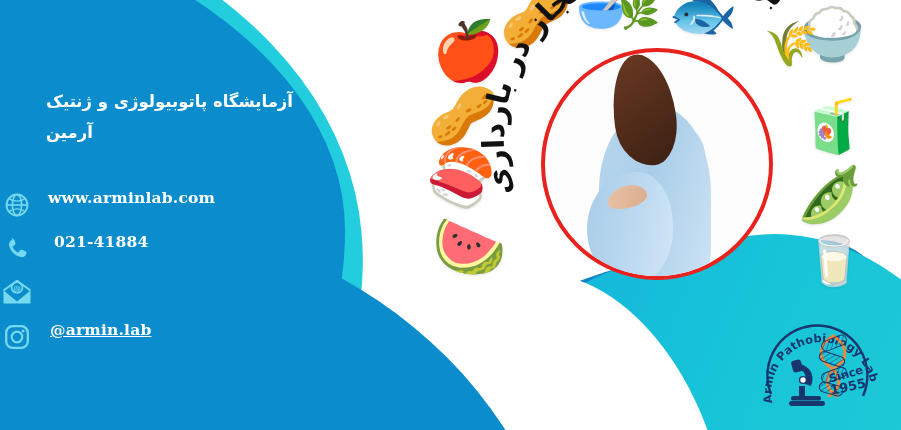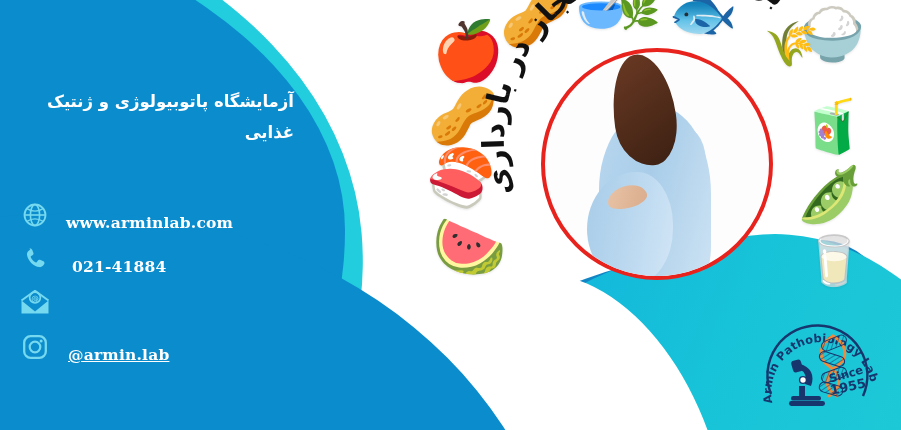--- a/index.html
+++ b/index.html
@@ -99,43 +99,42 @@
     width: 300px;
     height: 430px;
     z-index: 8;
     color: #ffffff;
     direction: rtl;
   }
 
   .lab-title {
     position: absolute;
     top: 86px;
-    left: 4px;
+    left: 14px;
     width: 290px;
-    text-align: right;
+    text-align: left;
     font-size: 16.5px;
     font-weight: bold;
     line-height: 1.9;
     color: #ffffff;
     letter-spacing: 0;
     padding-left: 32px;
   }
 
   .contact-list {
     position: absolute;
     top: 188px;
     left: 0;
     width: 300px;
     direction: ltr;
   }
   .contact-row {
     display: flex;
-    align-items: flex-end;
+    align-items: flex-start;
     height: 44px;
-    padding-left: 18px;
   }
   .contact-icon {
     width: 34px;
     min-width: 34px;
     height: 34px;
     display: flex;
     align-items: center;
     justify-content: center;
     opacity: 0.92;
   }
@@ -384,21 +383,21 @@
           <textPath href="#arc" startOffset="50%" text-anchor="middle">برنامه غذایی مجاز در بارداری</textPath>
         </text>
       </svg>
     </div>
   </div>
 
   <div class="left-content">
 
     <div class="lab-title">
       <div>آزمایشگاه پاتوبیولوژی و ژنتیک</div>
-      <div>غذایی</div>
+      <div>آرمین</div>
     </div>
 
     <div class="contact-list">
 
       <div class="contact-row site">
         <span class="contact-icon">
           <svg width="26" height="26" viewBox="0 0 26 26">
             <circle cx="13" cy="13" r="10.5" fill="none" stroke="#7fe0f2" stroke-width="1.8"></circle>
             <ellipse cx="13" cy="13" rx="4.6" ry="10.5" fill="none" stroke="#7fe0f2" stroke-width="1.6"></ellipse>
             <line x1="2.5" y1="13" x2="23.5" y2="13" stroke="#7fe0f2" stroke-width="1.6"></line>

